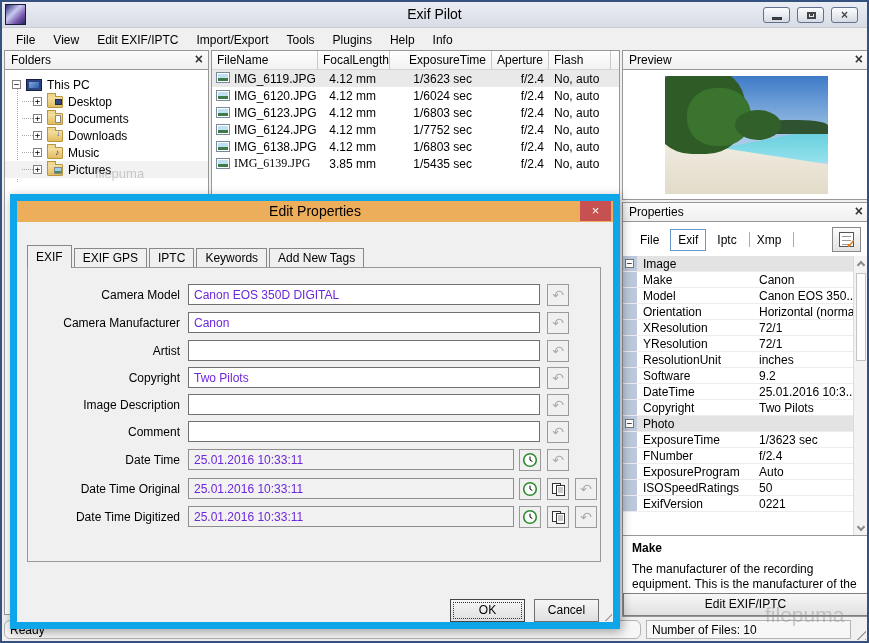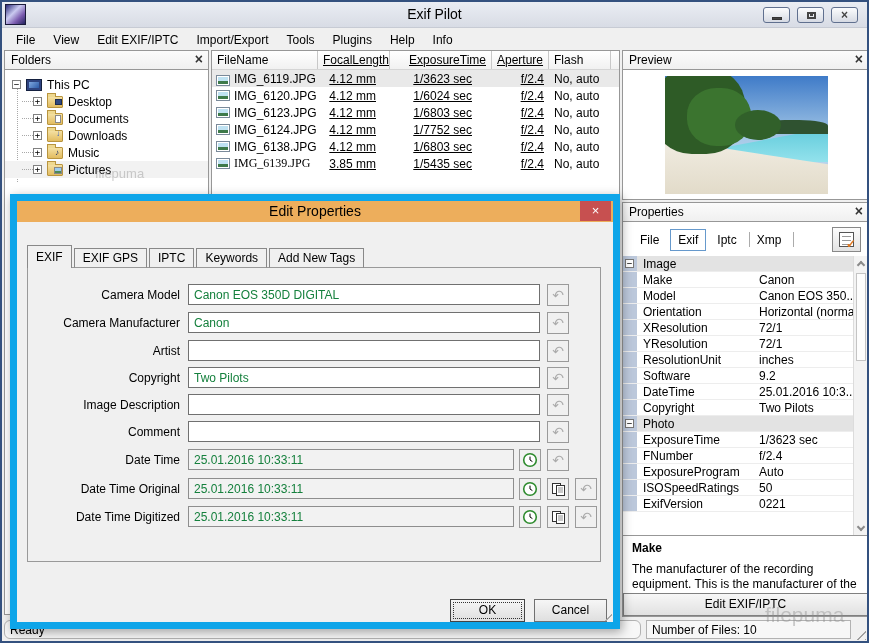--- a/index.html
+++ b/index.html
@@ -52,21 +52,21 @@
   .fo-music{left:7px;top:1px;color:#223366;}
   .fo-pic{left:6px;top:2px;width:8px;height:7px;border:1px solid #888;
     background:linear-gradient(#9CCCEE 55%,#4E8A55 55%);}
   .fo-desk{left:7px;top:2px;width:7px;height:6px;background:#30487E;border:1px solid #1B2B50;}
   
   .fl-header{display:flex;height:19px;border-bottom:1px solid #D5D5D5;background:linear-gradient(#FFFFFF,#F1F1F1);}
   .fl-hcell{border-right:1px solid #C8C8C8;padding:2px 5px;flex:none;white-space:nowrap;overflow:hidden;}
   .fl-row{display:flex;height:17px;align-items:center;background:#FFF;}
   .fl-row.selected{background:#E9E9E9;}
   .fl-cell{flex:none;white-space:nowrap;overflow:hidden;padding:0 5px;}
-  .num{text-align:right;text-decoration:underline;}
+  .num{text-align:right;}
   .c-name{width:106px;} .c-focal{width:72px;} .c-exp{width:102px;} .c-ap{width:57px;} .c-flash{width:62px;}
   .c-rest{flex:1;border-right:none;}
   .icon-photo{width:14px;height:11px;flex:none;margin:0 4px 0 2px;border:1px solid #7A8A9A;
     background:linear-gradient(#BFE2F2 55%,#3E7A4A 55%);box-shadow:inset 0 0 0 1px #FFF;}
   .pr8{padding-right:14px;} .pr16{padding-right:20px;}
   
   .preview-body{position:relative;height:129px;background:#FFF;}
   .beach{position:absolute;left:42px;top:6px;width:163px;height:118px;overflow:hidden;
     background:linear-gradient(#3F7BC8,#A9CBE8 55%,#C8DFF0);}
   .sea{position:absolute;right:0;top:52px;width:100px;height:34px;
@@ -123,28 +123,28 @@
   .dlg-close{position:absolute;right:2px;top:0px;width:31px;height:20px;background:#C75050;color:#FFF;
     text-align:center;line-height:19px;font-size:13px;cursor:default;}
   .dlg-tabs{position:absolute;left:10px;top:44px;height:23px;display:flex;align-items:flex-end;z-index:2;}
   .dlg-tab{height:20px;padding:2px 8px;border:1px solid #888;border-bottom:1px solid #999;background:#F0F0F0;
     margin-right:2px;white-space:nowrap;cursor:default;}
   .dlg-tab.active{height:23px;border-bottom:none;padding-top:4px;z-index:3;}
   .dlg-box{position:absolute;left:10px;right:12px;top:66px;bottom:60px;border:1px solid #999;background:#F0F0F0;z-index:1;}
   .fld{position:absolute;left:0;right:0;height:22px;}
   .fld-label{position:absolute;left:14px;width:138px;text-align:right;top:4px;white-space:nowrap;}
   .fld-input{position:absolute;left:160px;top:0;width:352px;height:21px;border:1px solid #707070;background:#FFF;
-    padding:0 5px;font-family:"Liberation Sans",sans-serif;font-size:12px;color:#15803d;}
+    padding:0 5px;font-family:"Liberation Sans",sans-serif;font-size:12px;color:#6d28d9;}
   .fld-input.date{width:326px;background:#F2F2F2;border:1px solid #8E8E8E;}
   .mini-btn{position:absolute;top:0;width:22px;height:22px;border:1px solid #9A9A9A;background:#F0F0F0;
     display:flex;align-items:center;justify-content:center;cursor:default;}
   .undo-glyph{color:#ABABAB;font-size:14px;line-height:14px;}
   .u-text{left:519px;} .clk{left:491px;} .cpy{left:519px;} .u-date{left:547px;}
   .dlg-ok{position:absolute;left:433px;top:398px;width:75px;height:23px;}
-  .dlg-cancel{position:absolute;left:517px;top:398px;width:73px;height:23px;}
+  .dlg-cancel{position:absolute;left:517px;top:398px;width:65px;height:23px;}
   .btn{border:1px solid #707070;background:linear-gradient(#F6F6F6,#DFDFDF);text-align:center;line-height:21px;cursor:default;}
   .btn.focused{outline:1px dotted #333;outline-offset:-4px;border-color:#444;}
   .dlg-grip{position:absolute;right:1px;bottom:1px;width:12px;height:12px;
     background:repeating-linear-gradient(135deg,transparent 0 2px,#A8A8A8 2px 3px,transparent 3px 5px);
     clip-path:polygon(100% 0,100% 100%,0 100%);}
   
   .wm{position:absolute;color:rgba(140,140,140,0.42);pointer-events:none;}
   .wm-small{left:93px;top:164px;font-size:13px;z-index:5;}
   .wm-big{left:763px;top:601px;font-size:21px;z-index:12;}
 </style>
@@ -238,21 +238,21 @@
   <div class="panel" style="left:209px;top:48px;width:409px;height:565px;">
     <div class="fl-header">
       <span class="fl-hcell c-name">FileName</span>
       <span class="fl-hcell c-focal num">FocalLength</span>
       <span class="fl-hcell c-exp num">ExposureTime</span>
       <span class="fl-hcell c-ap num">Aperture</span>
       <span class="fl-hcell c-flash">Flash</span>
       <span class="fl-hcell c-rest"></span>
     </div>
     <div class="fl-row selected">
-      <span class="fl-cell c-name" style="display:flex;align-items:flex-end;padding-left:2px;">
+      <span class="fl-cell c-name" style="display:flex;align-items:flex-start;padding-left:2px;">
           <span class="icon-photo"></span>
           <span>IMG_6119.JPG</span>
         </span>
       <span class="fl-cell c-focal num pr8">4.12 mm</span>
       <span class="fl-cell c-exp num pr16">1/3623 sec</span>
       <span class="fl-cell c-ap num">f/2.4</span>
       <span class="fl-cell c-flash">No, auto</span>
     </div>
     <div class="fl-row">
       <span class="fl-cell c-name" style="display:flex;align-items:center;padding-left:2px;">

